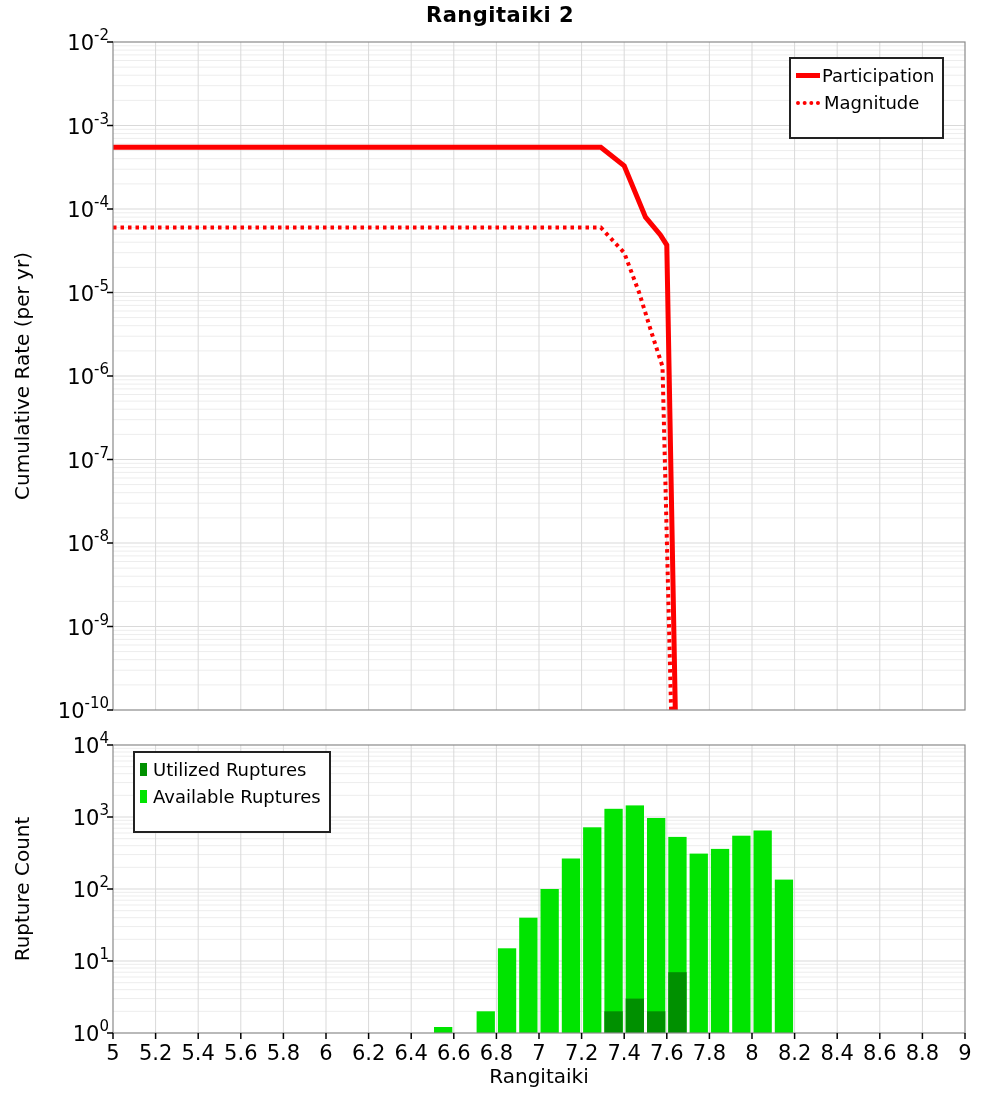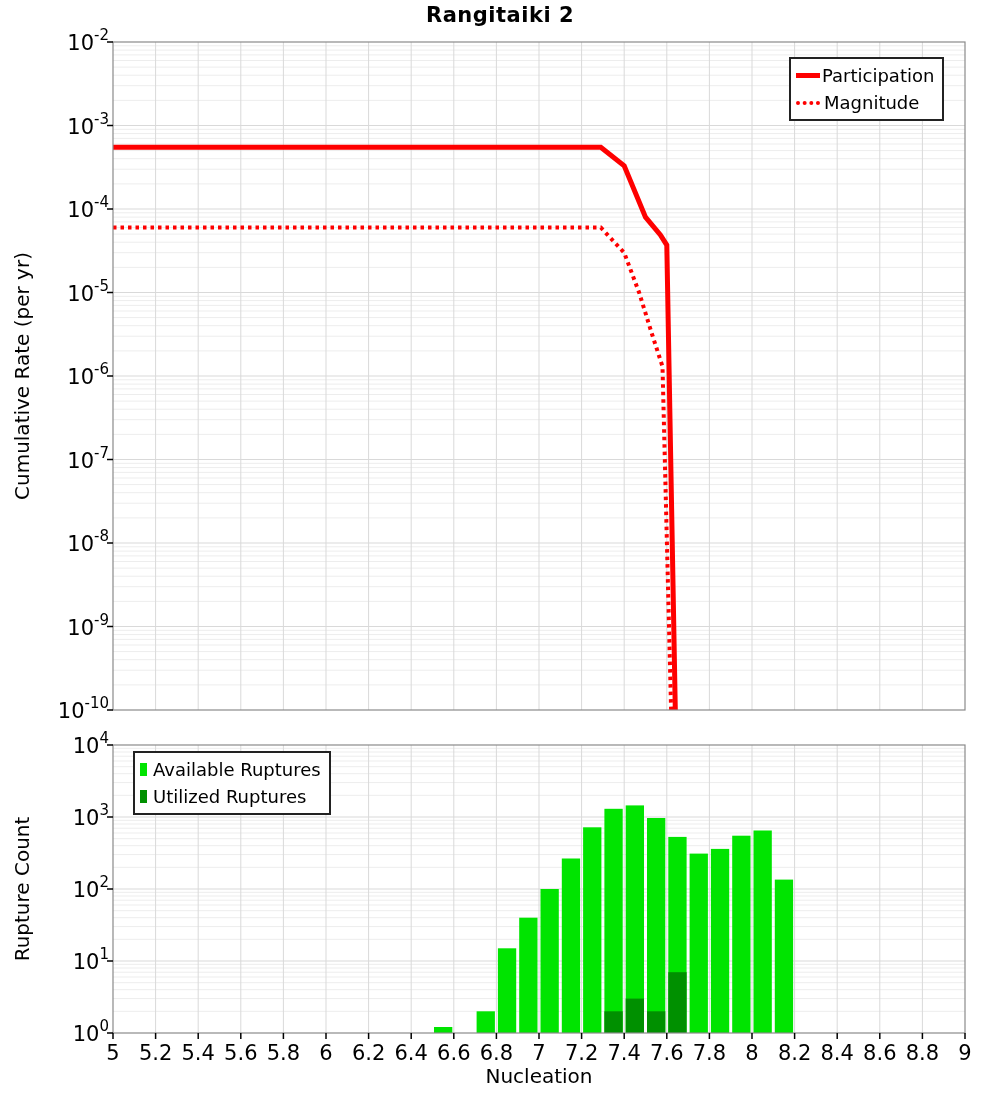--- a/index.html
+++ b/index.html
@@ -5,21 +5,21 @@
   html,body{margin:0;padding:0;background:#ffffff;}
   body{width:1000px;height:1100px;position:relative;overflow:hidden;
        font-family:"DejaVu Sans","Liberation Sans",sans-serif;color:#000;}
   #chart-svg{position:absolute;left:0;top:0;}
   .page-title{position:absolute;left:0;right:0;top:3px;text-align:center;
       font-size:21px;font-weight:bold;letter-spacing:.5px;}
   .ylab{position:absolute;white-space:nowrap;font-size:20px;
       transform:translate(-50%,-50%) rotate(-90deg);}
   .xlab{position:absolute;white-space:nowrap;font-size:20px;transform:translate(-50%,0);}
   .legend{position:absolute;background:#fff;border:2px solid #222;
-      padding:3px 8px 3px 5px;display:inline-block;}
+      padding:3px 8px 21px 5px;display:inline-block;}
   .legend-row{display:flex;align-items:center;height:27px;font-size:18px;}
   .lmark-line{width:24px;border-top:5px solid #fe0000;margin-right:2px;}
   .lmark-dots{width:24px;border-top:4px dotted #fe0000;margin-right:4px;}
   .lmark-box{width:7px;height:13px;margin-right:6px;flex:0 0 auto;}
   text{font-family:"DejaVu Sans","Liberation Sans",sans-serif;}
 </style>
 </head>
 <body>
 
 <svg id="chart-svg" width="1000" height="1100">
@@ -263,35 +263,35 @@
     <line x1="922.4" x2="922.4" y1="1033" y2="1039" stroke="#000" stroke-width="1.5"></line>
     <text x="922.4" y="1060" text-anchor="middle" font-size="21" fill="#000">8.8</text>
     <line x1="965.0" x2="965.0" y1="1033" y2="1039" stroke="#000" stroke-width="1.5"></line>
     <text x="965.0" y="1060" text-anchor="middle" font-size="21" fill="#000">9</text>
   </svg>
 
 <div class="page-title">Rangitaiki 2</div>
 
 <div class="ylab" style="left:22px;top:376px;">Cumulative Rate (per yr)</div>
 <div class="ylab" style="left:22px;top:889px;">Rupture Count</div>
-<div class="xlab" style="left:539px;top:1064px;">Nucleation</div>
+<div class="xlab" style="left:539px;top:1064px;">Rangitaiki</div>
 
 <div class="legend" style="left:789px;top:57px;">
   <div class="legend-row">
     <span class="lmark-line"></span>
     <span>Participation</span>
   </div>
   <div class="legend-row">
     <span class="lmark-dots"></span>
     <span>Magnitude</span>
   </div>
 </div>
 
 <div class="legend" style="left:133px;top:751px;">
   <div class="legend-row">
+    <span class="lmark-box" id="sw-utilized" style="background: rgb(0, 144, 0);"></span>
+    <span>Utilized Ruptures</span>
+  </div>
+  <div class="legend-row">
     <span class="lmark-box" id="sw-available" style="background: rgb(0, 228, 0);"></span>
     <span>Available Ruptures</span>
   </div>
-  <div class="legend-row">
-    <span class="lmark-box" id="sw-utilized" style="background: rgb(0, 144, 0);"></span>
-    <span>Utilized Ruptures</span>
-  </div>
 </div>
 
 </body></html>

